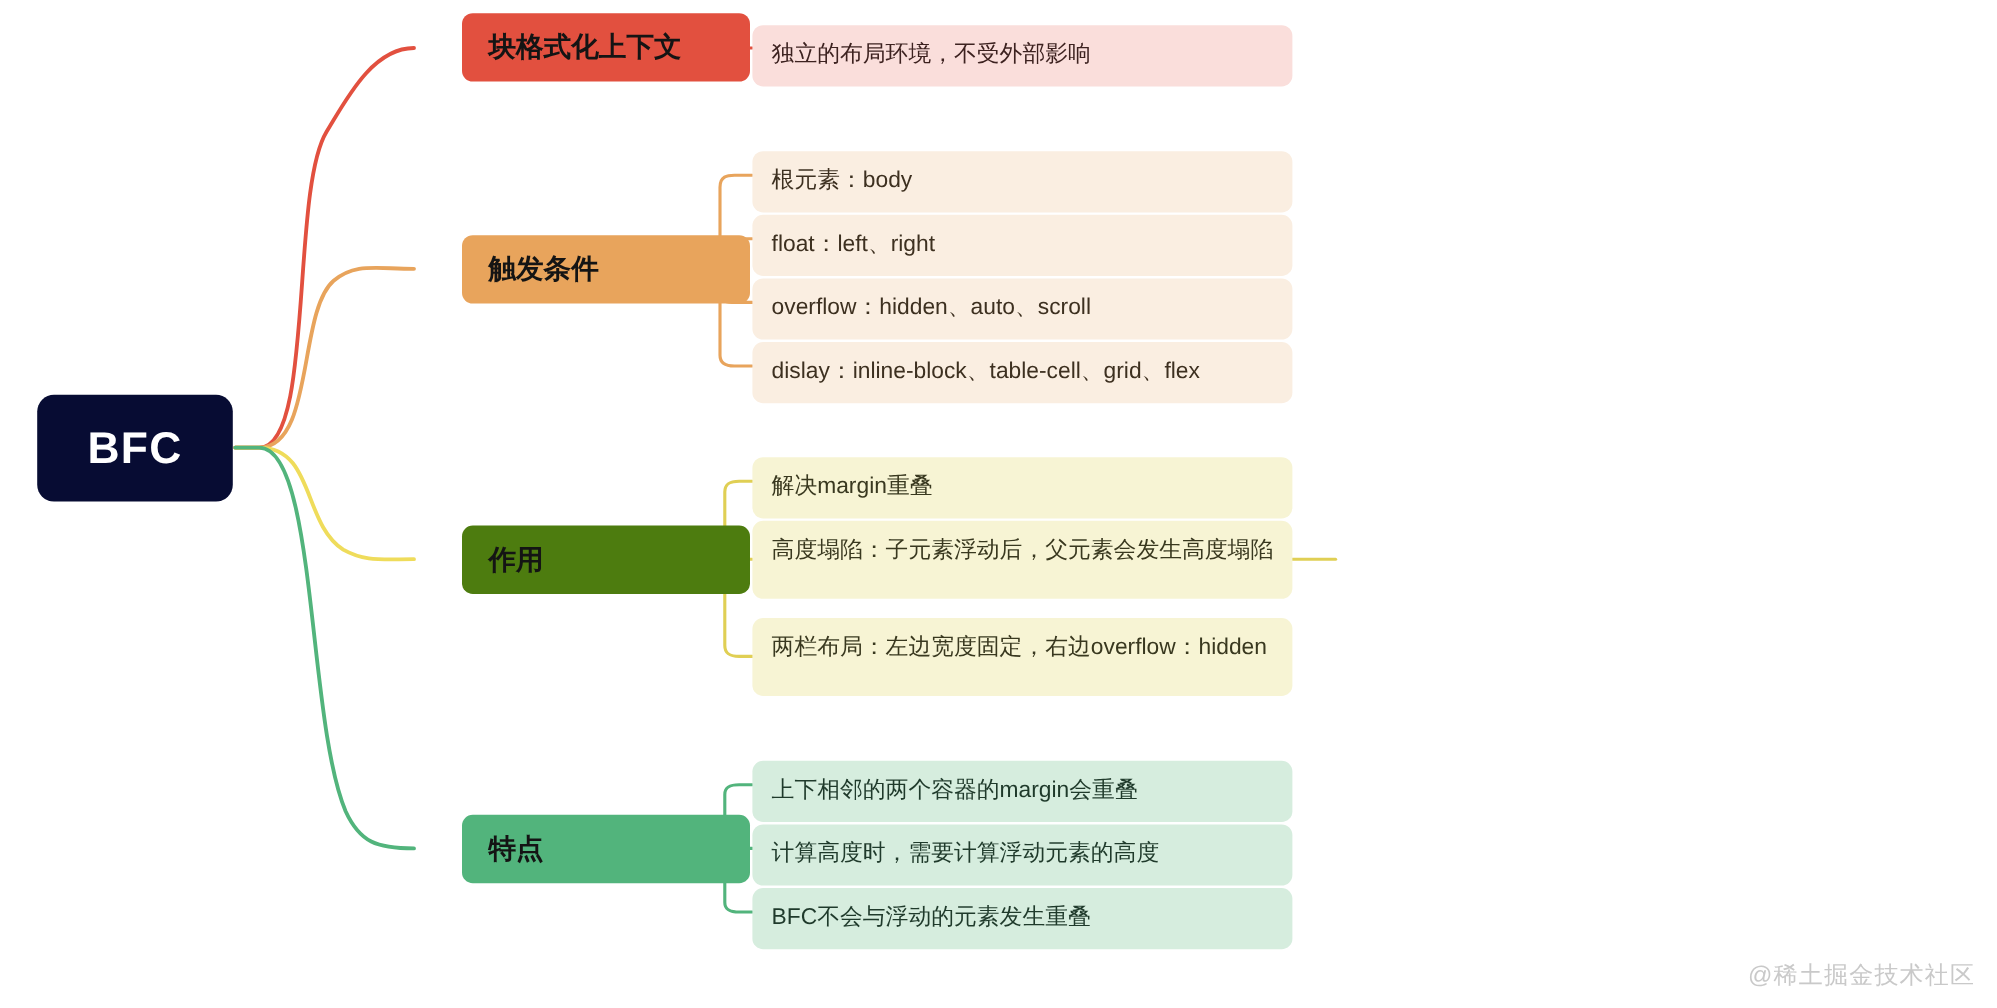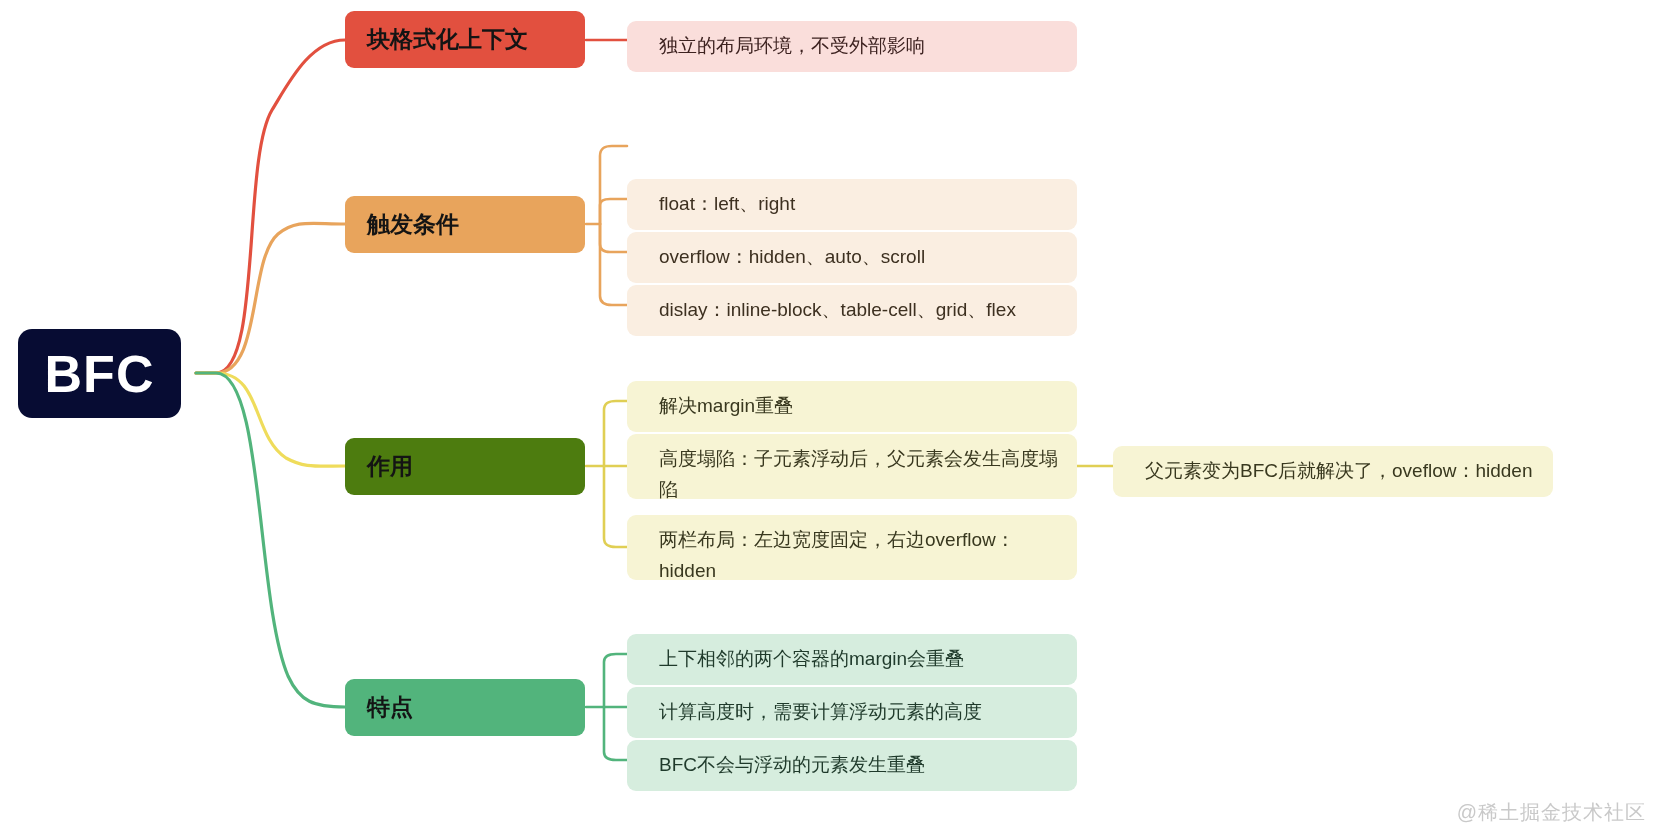--- a/index.html
+++ b/index.html
@@ -23,43 +23,44 @@
   }
   .node {
     position: absolute;
     display: flex;
     align-items: center;
     border-radius: 10px;
     white-space: pre-wrap;
   }
   
   #root-node {
-    left: 18px; top: 329px;
+    left: 31px; top: 329px;
     width: 163px; height: 89px;
     background: #070c33;
     border-radius: 14px;
     justify-content: center;
     color: #ffffff;
-    font-size: 52px;
+    font-size: 37px;
     font-weight: bold;
     letter-spacing: 1px;
   }
   
   .branch {
     width: 240px;
     height: 57px;
     padding-left: 22px;
     font-size: 23px;
     font-weight: bold;
     color: #141414;
     border-radius: 9px;
+    margin-left: 40px;
   }
   
   .leaf {
-    padding: 9px 16px 11px 32px;
+    padding: 9px 16px 11px 16px;
     font-size: 19px;
     line-height: 31px;
     border-radius: 9px;
     align-items: center;
   }
   .leaf.multi { align-items: flex-start; }
   
   #watermark {
     position: absolute;
     right: 18px; bottom: 14px;
@@ -111,41 +112,41 @@
   <div class="node branch" style="left:345px; top:11px; background:#e2503f;">
     <span>块格式化上下文</span>
   </div>
   <div class="node leaf" style="left:627px; top:21px; width:450px; background:#fadedb; color:#3d2220;">
     <span>独立的布局环境，不受外部影响</span>
   </div>
 
   <div class="node branch" style="left:345px; top:196px; background:#e8a45c;">
     <span>触发条件</span>
   </div>
+  <div class="node leaf" style="left:627px; top:126px; width:450px; background:#faeee1; color:#3d3020;">
+    <span>根元素：body</span>
+  </div>
   <div class="node leaf" style="left:627px; top:179px; width:450px; background:#faeee1; color:#3d3020;text-align:center;">
     <span>float：left、right</span>
   </div>
   <div class="node leaf" style="left:627px; top:232px; width:450px; background:#faeee1; color:#3d3020;">
     <span>overflow：hidden、auto、scroll</span>
   </div>
   <div class="node leaf" style="left:627px; top:285px; width:450px; background:#faeee1; color:#3d3020;">
     <span>dislay：inline-block、table-cell、grid、flex</span>
   </div>
 
   <div class="node branch" style="left:345px; top:438px; background:#4d7c0f;">
     <span>作用</span>
   </div>
   <div class="node leaf" style="left:627px; top:381px; width:450px; background:#f7f4d4; color:#39381f;">
     <span>解决margin重叠</span>
   </div>
   <div class="node leaf multi" style="left:627px; top:434px; width:450px; height:65px; background:#f7f4d4; color:#39381f;">
     <span>高度塌陷：子元素浮动后，父元素会发生高度塌陷</span>
-  </div>
-  <div class="node leaf" style="left:1113px; top:446px; width:440px; background:#f7f4d4; color:#39381f;">
-    <span>父元素变为BFC后就解决了，oveflow：hidden</span>
   </div>
   <div class="node leaf multi" style="left:627px; top:515px; width:450px; height:65px; background:#f7f4d4; color:#39381f;">
     <span>两栏布局：左边宽度固定，右边overflow：hidden</span>
   </div>
 
   <div class="node branch" style="left:345px; top:679px; background:#52b47c;">
     <span>特点</span>
   </div>
   <div class="node leaf" style="left:627px; top:634px; width:450px; background:#d6edde; color:#1f3a2b;">
     <span>上下相邻的两个容器的margin会重叠</span>

